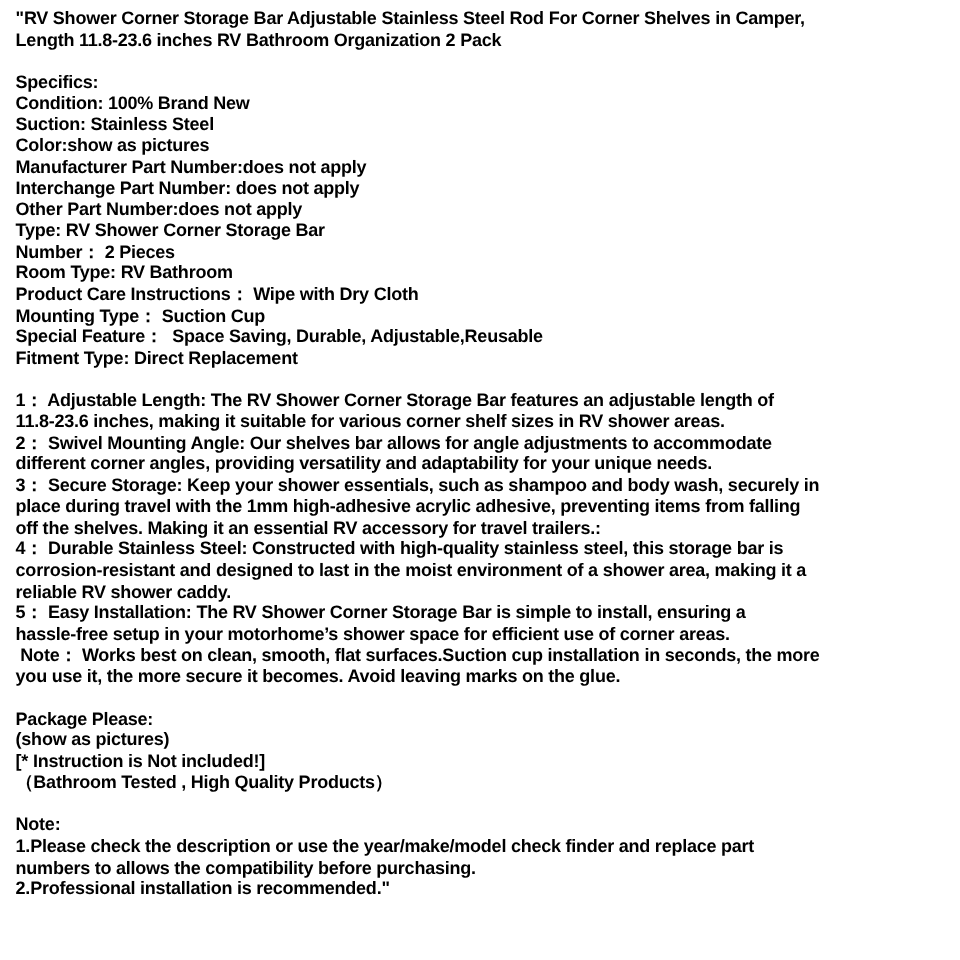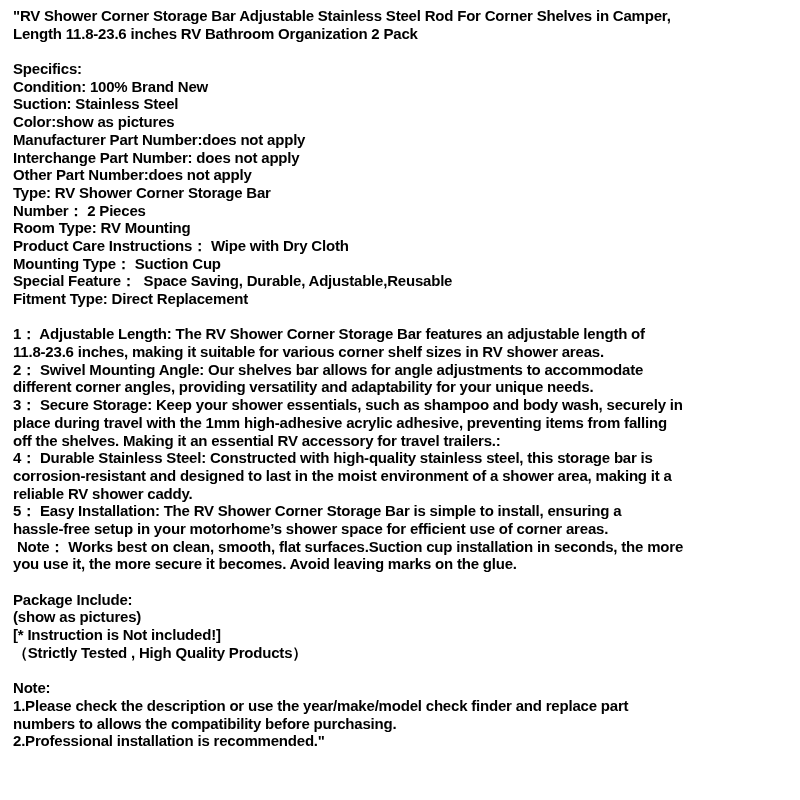--- a/index.html
+++ b/index.html
@@ -48,21 +48,21 @@
   <div class="section">
     <div class="line">Specifics:</div>
     <div class="line">Condition: 100% Brand New</div>
     <div class="line">Suction: Stainless Steel</div>
     <div class="line">Color:show as pictures</div>
     <div class="line">Manufacturer Part Number:does not apply</div>
     <div class="line">Interchange Part Number: does not apply</div>
     <div class="line">Other Part Number:does not apply</div>
     <div class="line">Type: RV Shower Corner Storage Bar</div>
     <div class="line">Number： 2 Pieces</div>
-    <div class="line">Room Type: RV Mounting</div>
+    <div class="line">Room Type: RV Bathroom</div>
     <div class="line">Product Care Instructions： Wipe with Dry Cloth</div>
     <div class="line">Mounting Type： Suction Cup</div>
     <div class="line">Special Feature：  Space Saving, Durable, Adjustable,Reusable</div>
     <div class="line">Fitment Type: Direct Replacement</div>
   </div>
 
   <div class="section">
     <div class="line">1： Adjustable Length: The RV Shower Corner Storage Bar features an adjustable length of</div>
     <div class="line">11.8-23.6 inches, making it suitable for various corner shelf sizes in RV shower areas.</div>
     <div class="line">2： Swivel Mounting Angle: Our shelves bar allows for angle adjustments to accommodate</div>
@@ -73,24 +73,24 @@
     <div class="line">4： Durable Stainless Steel: Constructed with high-quality stainless steel, this storage bar is</div>
     <div class="line">corrosion-resistant and designed to last in the moist environment of a shower area, making it a</div>
     <div class="line">reliable RV shower caddy.</div>
     <div class="line">5： Easy Installation: The RV Shower Corner Storage Bar is simple to install, ensuring a</div>
     <div class="line">hassle-free setup in your motorhome’s shower space for efficient use of corner areas.</div>
     <div class="line"> Note： Works best on clean, smooth, flat surfaces.Suction cup installation in seconds, the more</div>
     <div class="line">you use it, the more secure it becomes. Avoid leaving marks on the glue.</div>
   </div>
 
   <div class="section">
-    <div class="line">Package Include:</div>
+    <div class="line">Package Please:</div>
     <div class="line">(show as pictures)</div>
     <div class="line">[* Instruction is Not included!]</div>
-    <div class="line">（Strictly Tested , High Quality Products）</div>
+    <div class="line">（Bathroom Tested , High Quality Products）</div>
   </div>
 
   <div class="section">
     <div class="line">Note:</div>
     <div class="line">1.Please check the description or use the year/make/model check finder and replace part</div>
     <div class="line">numbers to allows the compatibility before purchasing.</div>
     <div class="line">2.Professional installation is recommended."</div>
   </div>
 
 </div>

